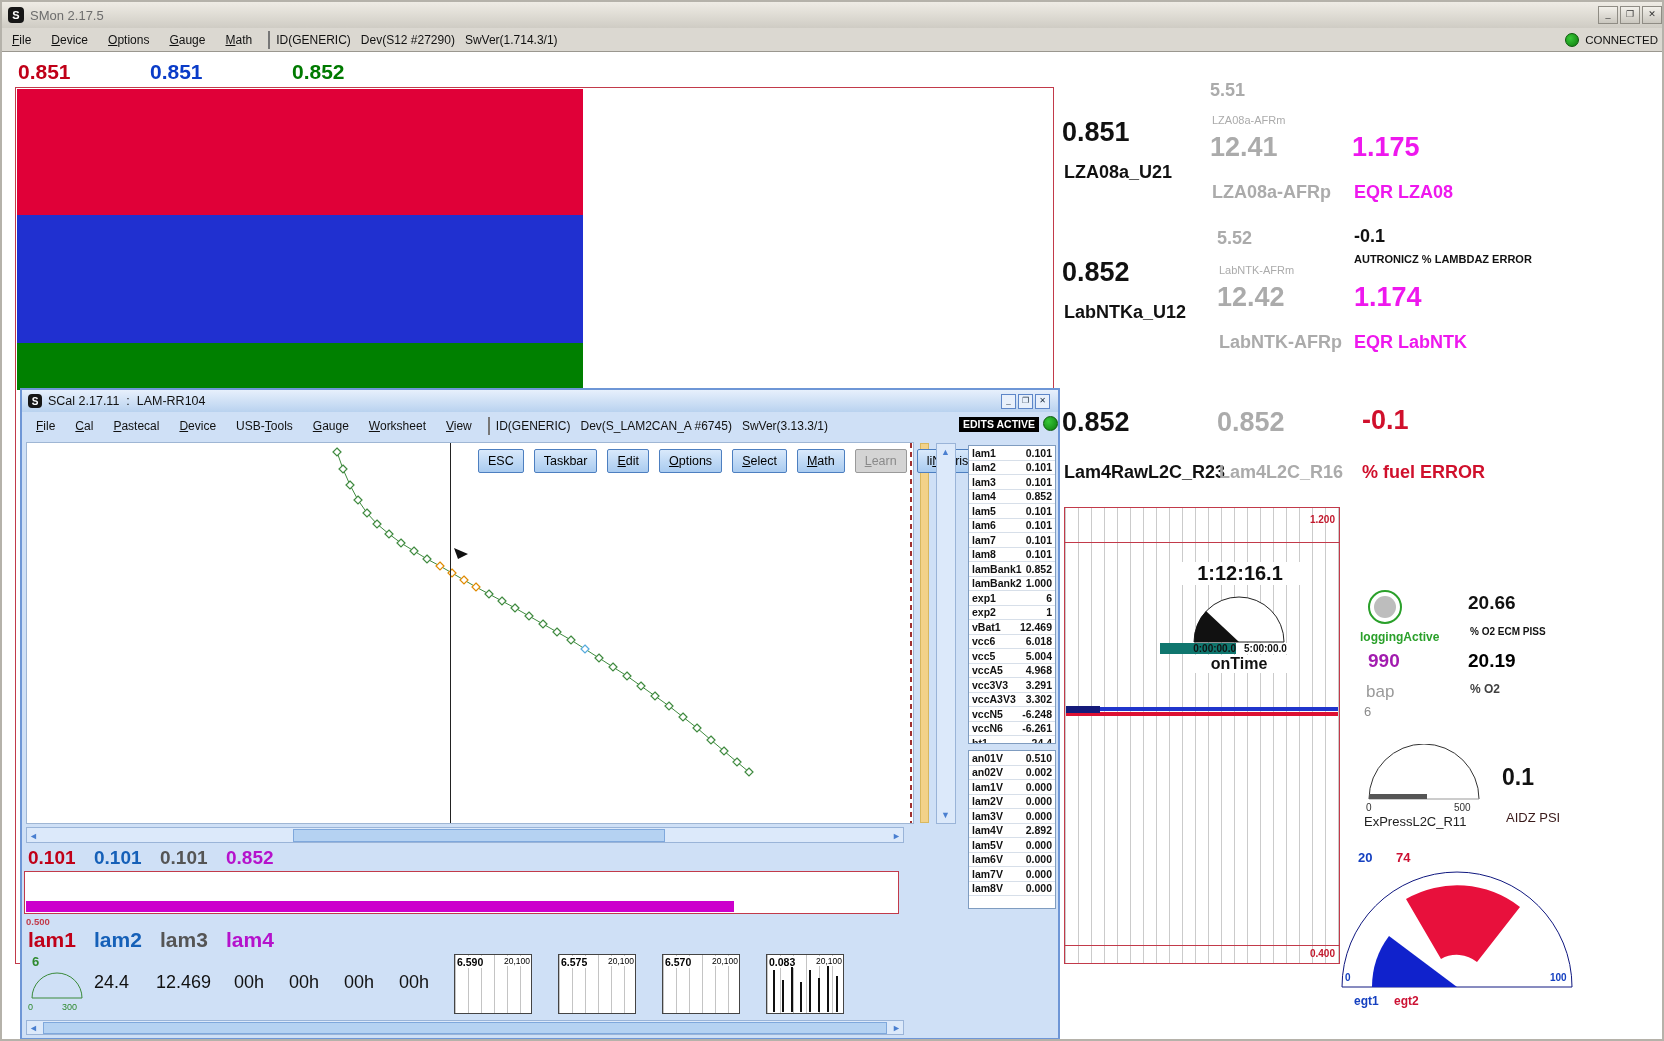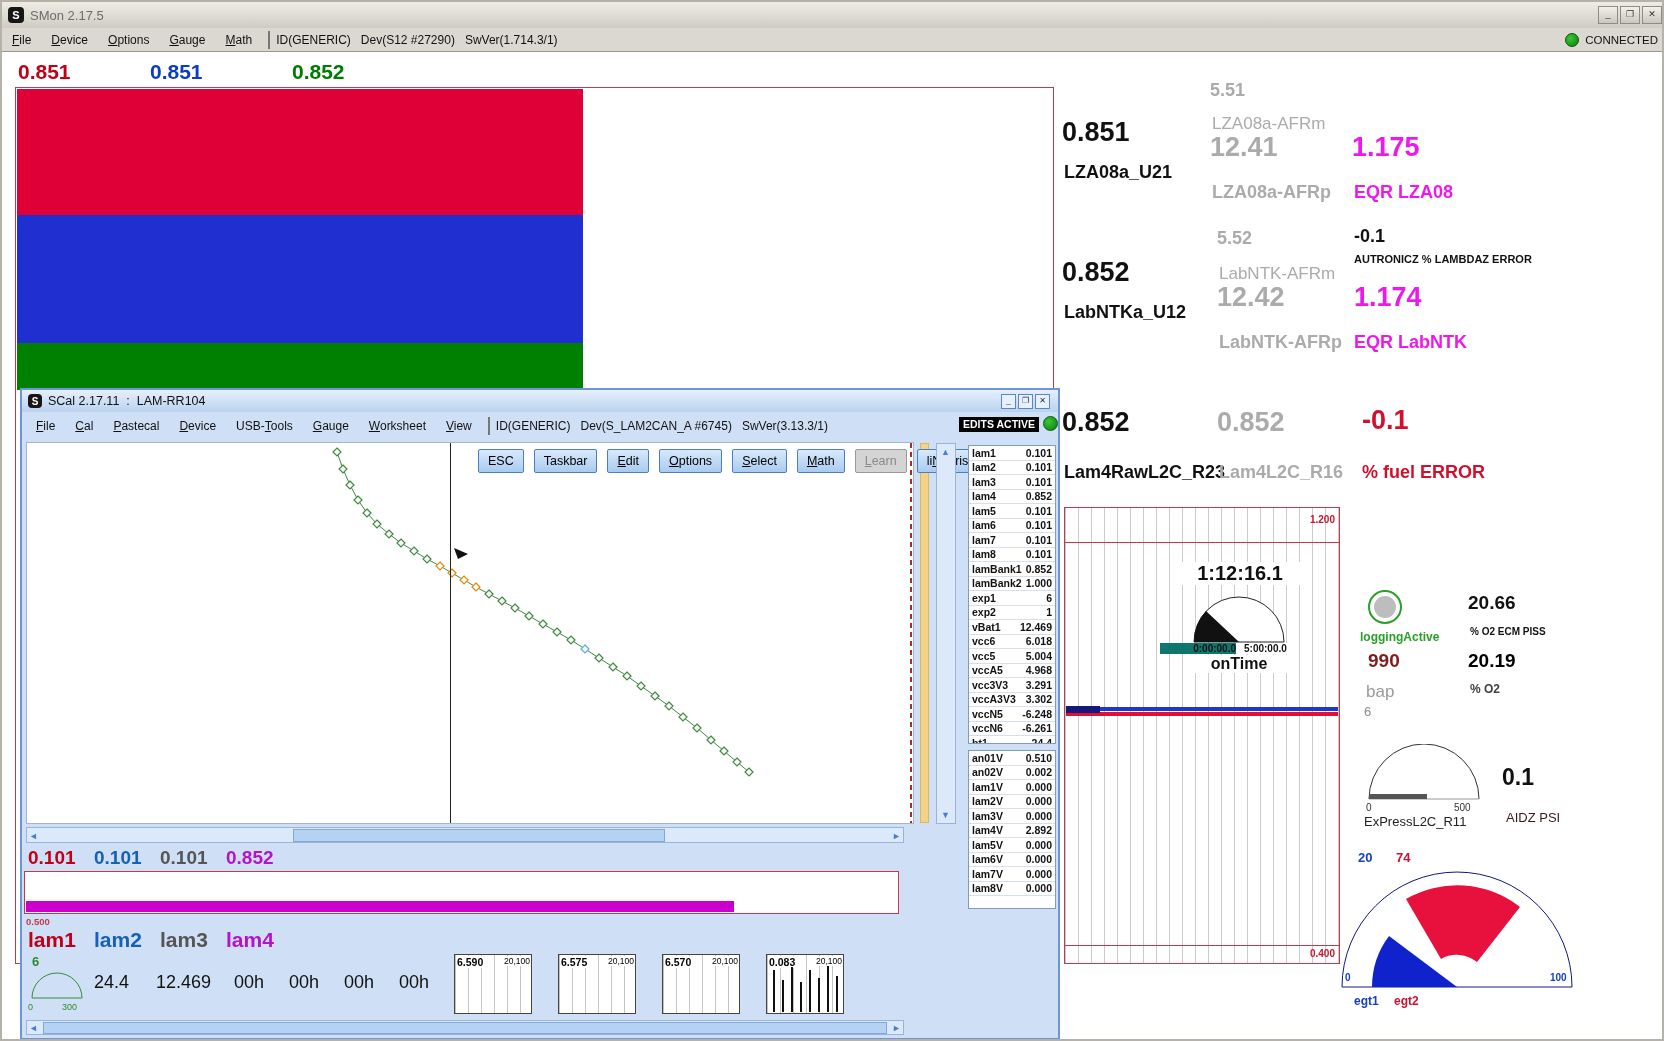--- a/index.html
+++ b/index.html
@@ -27,21 +27,21 @@
   
   .big{font-size:27px;font-weight:700;color:#111;}
   .big.gray{color:#ababab;}
   .big.mag{color:#ee18ee;}
   .big.red{color:#d0102c;}
   .lbl{font-size:18px;font-weight:600;color:#111;}
   .lbl.gray{color:#ababab;}
   .lbl.mag{color:#ee18ee;}
   .lbl.red{color:#d0102c;}
   .mid{font-size:18px;font-weight:600;color:#ababab;}
-  .tiny{font-size:17px;color:#ababab;}
+  .tiny{font-size:11px;color:#ababab;}
   
   #strip-chart{left:1062px;top:505px;width:276px;height:457px;background:
     repeating-linear-gradient(to right,#cbcbcb 0 1px,transparent 1px 13px) #fff;
     border:1px solid #c23a4a;box-sizing:border-box;}
   .redline{background:#c23a4a;height:1px;}
   .chart-lab{font-size:10px;color:#c2182c;font-weight:600;}
   
   #scal-frame{left:18px;top:386px;width:1040px;height:652px;background:#cfe0f6;
     border:2px solid #6e96d6;box-sizing:border-box;}
   #scal-titlebar{left:20px;top:388px;width:1036px;height:22px;
@@ -167,21 +167,21 @@
   <span class="abs" style="left:1187px;top:653px;width:100px;text-align:center;font-size:16px;font-weight:600;color:#111;background:#fff;">onTime</span>
 
   <div class="abs" style="left:1366px;top:588px;width:34px;height:34px;border:2px solid #2aa02a;border-radius:50%;box-sizing:border-box;">
     <div style="position:absolute;left:4px;top:4px;width:22px;height:22px;border-radius:50%;background:#bdbdbd;"></div>
   </div>
   <span class="abs" style="left:1358px;top:628px;font-size:12px;font-weight:600;color:#2aa02a;">loggingActive</span>
 
   <span class="abs" style="left:1466px;top:590px;font-size:19px;font-weight:700;color:#111;">20.66</span>
   <span class="abs" style="left:1468px;top:624px;font-size:10px;font-weight:600;color:#111;">% O2 ECM PISS</span>
 
-  <span class="abs" style="left:1366px;top:648px;font-size:19px;font-weight:700;color:#7f1d1d;">990</span>
+  <span class="abs" style="left:1366px;top:648px;font-size:19px;font-weight:700;color:#a21caf;">990</span>
   <span class="abs" style="left:1466px;top:648px;font-size:19px;font-weight:700;color:#000000;">20.19</span>
   <span class="abs" style="left:1364px;top:680px;font-size:17px;color:#9a9a9a;">bap</span>
   <span class="abs" style="left:1468px;top:680px;font-size:12px;font-weight:600;color:#404040;">% O2</span>
   <span class="abs" style="left:1362px;top:702px;font-size:13px;color:#8a8a8a;">6</span>
 
   <svg class="abs" style="left:1364px;top:742px;" width="118" height="60">
     <path d="M3,55 A55,55 0 0 1 113,55" fill="none" stroke="#333" stroke-width="1"></path>
     <line x1="3" y1="55" x2="113" y2="55" stroke="#999" stroke-width="1"></line>
     <rect x="3" y="50" width="58" height="5" fill="#555"></rect>
   </svg>

